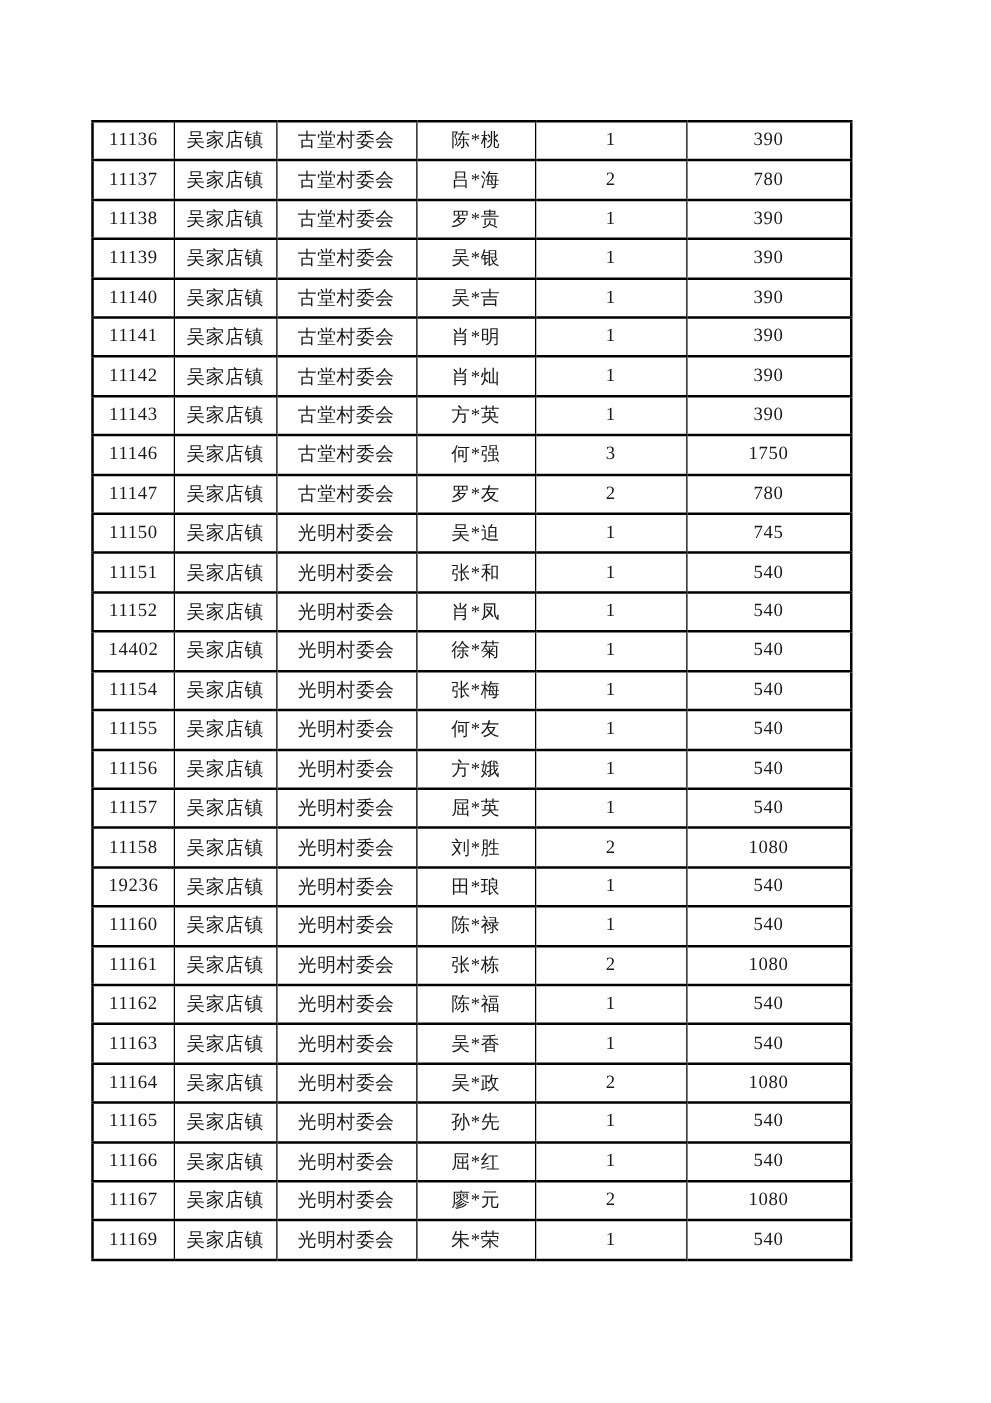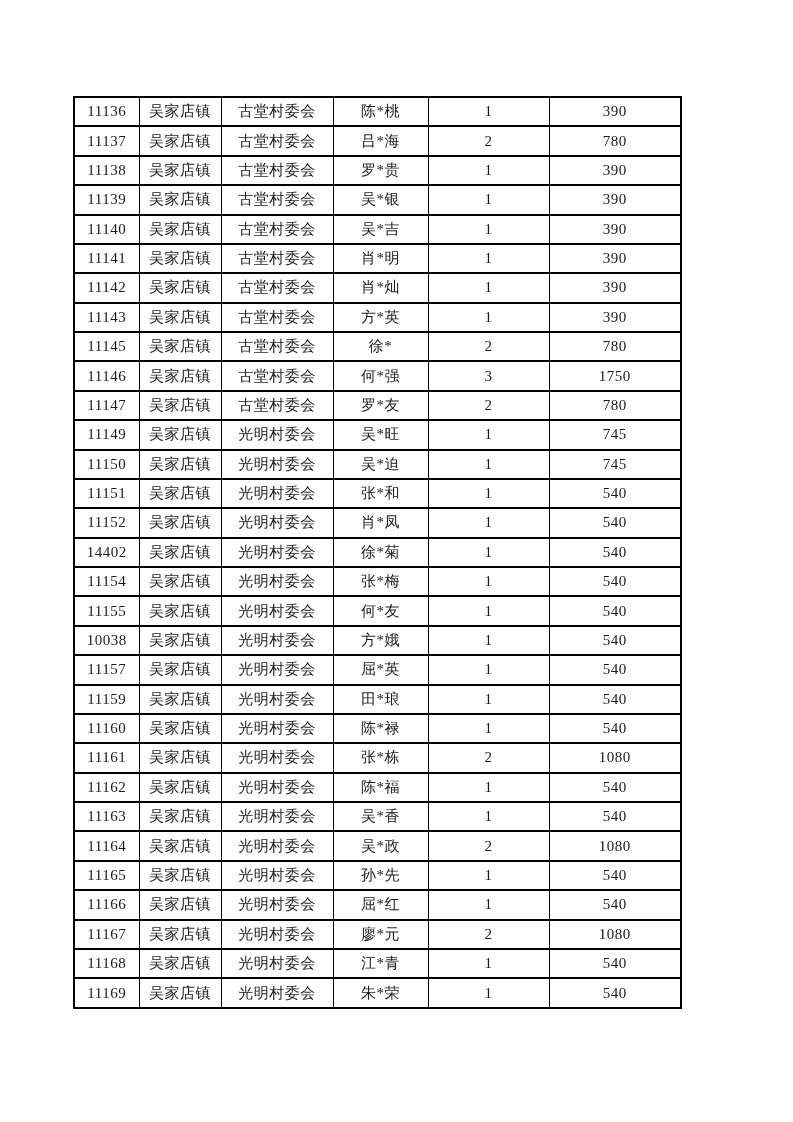--- a/index.html
+++ b/index.html
@@ -120,60 +120,44 @@
   </tr>
           <tr>
     <td>11143</td>
     <td>吴家店镇</td>
     <td>古堂村委会</td>
     <td>方*英</td>
     <td>1</td>
     <td>390</td>
   </tr>
           <tr>
-    <td>11145</td>
-    <td>吴家店镇</td>
-    <td>古堂村委会</td>
-    <td>徐*</td>
-    <td>2</td>
-    <td>780</td>
-  </tr>
-          <tr>
     <td>11146</td>
     <td>吴家店镇</td>
     <td>古堂村委会</td>
     <td>何*强</td>
     <td>3</td>
     <td>1750</td>
   </tr>
           <tr>
     <td>11147</td>
     <td>吴家店镇</td>
     <td>古堂村委会</td>
     <td>罗*友</td>
     <td>2</td>
     <td>780</td>
   </tr>
           <tr>
-    <td>11149</td>
-    <td>吴家店镇</td>
-    <td>光明村委会</td>
-    <td>吴*旺</td>
+    <td>11150</td>
+    <td>吴家店镇</td>
+    <td>光明村委会</td>
+    <td>吴*迫</td>
     <td>1</td>
     <td>745</td>
   </tr>
           <tr>
-    <td>11150</td>
-    <td>吴家店镇</td>
-    <td>光明村委会</td>
-    <td>吴*迫</td>
-    <td>1</td>
-    <td>745</td>
-  </tr>
-          <tr>
     <td>11151</td>
     <td>吴家店镇</td>
     <td>光明村委会</td>
     <td>张*和</td>
     <td>1</td>
     <td>540</td>
   </tr>
           <tr>
     <td>11152</td>
     <td>吴家店镇</td>
@@ -200,37 +184,45 @@
   </tr>
           <tr>
     <td>11155</td>
     <td>吴家店镇</td>
     <td>光明村委会</td>
     <td>何*友</td>
     <td>1</td>
     <td>540</td>
   </tr>
           <tr>
-    <td>10038</td>
+    <td>11156</td>
     <td>吴家店镇</td>
     <td>光明村委会</td>
     <td>方*娥</td>
     <td>1</td>
     <td>540</td>
   </tr>
           <tr>
     <td>11157</td>
     <td>吴家店镇</td>
     <td>光明村委会</td>
     <td>屈*英</td>
     <td>1</td>
     <td>540</td>
   </tr>
           <tr>
-    <td>11159</td>
+    <td>11158</td>
+    <td>吴家店镇</td>
+    <td>光明村委会</td>
+    <td>刘*胜</td>
+    <td>2</td>
+    <td>1080</td>
+  </tr>
+          <tr>
+    <td>19236</td>
     <td>吴家店镇</td>
     <td>光明村委会</td>
     <td>田*琅</td>
     <td>1</td>
     <td>540</td>
   </tr>
           <tr>
     <td>11160</td>
     <td>吴家店镇</td>
     <td>光明村委会</td>
@@ -286,28 +278,20 @@
     <td>1</td>
     <td>540</td>
   </tr>
           <tr>
     <td>11167</td>
     <td>吴家店镇</td>
     <td>光明村委会</td>
     <td>廖*元</td>
     <td>2</td>
     <td>1080</td>
-  </tr>
-          <tr>
-    <td>11168</td>
-    <td>吴家店镇</td>
-    <td>光明村委会</td>
-    <td>江*青</td>
-    <td>1</td>
-    <td>540</td>
   </tr>
           <tr>
     <td>11169</td>
     <td>吴家店镇</td>
     <td>光明村委会</td>
     <td>朱*荣</td>
     <td>1</td>
     <td>540</td>
   </tr>
         </tbody>

